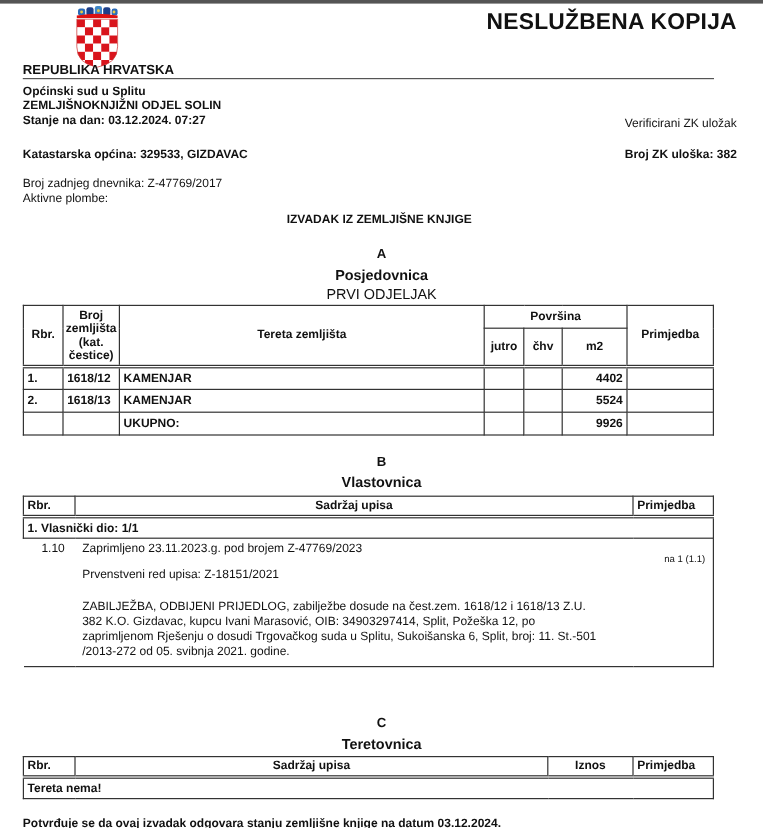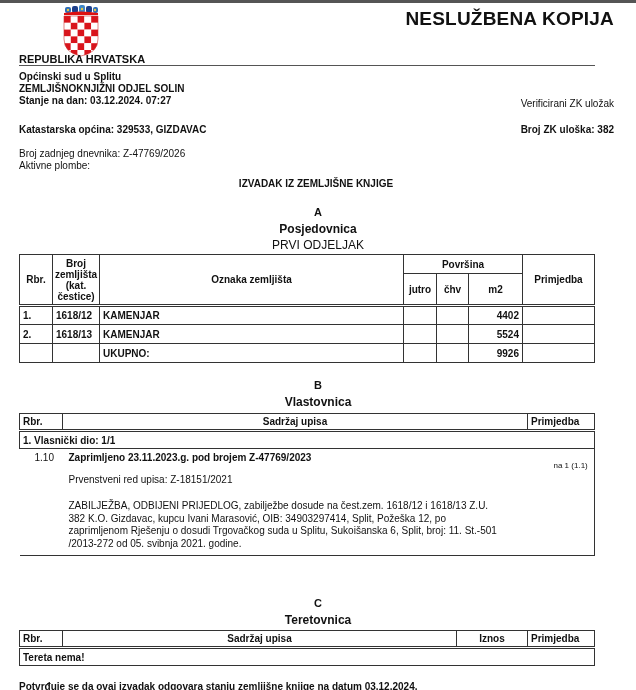--- a/index.html
+++ b/index.html
@@ -85,35 +85,35 @@
 <div id="hr" class="abs"></div>
 
 <div class="abs b t10" style="left:19px; top:68px;">Općinski sud u Splitu</div>
 <div class="abs b t10" style="left:19px; top:80px;">ZEMLJIŠNOKNJIŽNI ODJEL SOLIN</div>
 <div class="abs b t10" style="left:19px; top:92px;">Stanje na dan: 03.12.2024. 07:27</div>
 <div class="abs t10" style="right:22px; top:95px;">Verificirani ZK uložak</div>
 
 <div class="abs b t10" style="left:19px; top:121px;">Katastarska općina: 329533, GIZDAVAC</div>
 <div class="abs b t10" style="right:22px; top:121px;text-align:right;">Broj ZK uloška: 382</div>
 
-<div class="abs t10" style="left:19px; top:145px;">Broj zadnjeg dnevnika: Z-47769/2026</div>
+<div class="abs t10" style="left:19px; top:145px;">Broj zadnjeg dnevnika: Z-47769/2017</div>
 <div class="abs t10" style="left:19px; top:157px;">Aktivne plombe:</div>
 
 <div class="abs b t10 center" style="left:0; width:632px; top:175px;">IZVADAK IZ ZEMLJIŠNE KNJIGE</div>
 
 <div class="abs b center" style="left:0; width:636px; top:203px; font-size:11px;">A</div>
 <div class="abs b center" style="left:0; width:636px; top:219px; font-size:12px;">Posjedovnica</div>
 <div class="abs center" style="left:0; width:636px; top:235px; font-size:12px;">PRVI ODJELJAK</div>
 
 <table style="left:19px; top:251px; width:576px;">
   <tbody>
       <tr style="height:19px;">
     <th rowspan="2" class="dbl-bottom" style="width:26px;">Rbr.</th>
     <th rowspan="2" class="dbl-bottom center" style="width:44px; line-height:11px; padding:1px 1px;">Broj zemljišta (kat. čestice)</th>
-    <th rowspan="2" class="dbl-bottom">Oznaka zemljišta</th>
+    <th rowspan="2" class="dbl-bottom">Tereta zemljišta</th>
     <th colspan="3">Površina</th>
     <th rowspan="2" class="dbl-bottom" style="width:65px;">Primjedba</th>
   </tr>
   <tr style="height:32px;">
     <th class="dbl-bottom" style="width:26px;">jutro</th>
     <th class="dbl-bottom" style="width:25px;">čhv</th>
     <th class="dbl-bottom" style="width:47px;">m2</th>
   </tr>
   <tr style="height:19px;" class="b">
     <td>1.</td>
@@ -155,21 +155,21 @@
     <th class="dbl-bottom">Sadržaj upisa</th>
     <th class="dbl-bottom" style="width:60px; text-align:left;">Primjedba</th>
   </tr>
   <tr style="height:18px;">
     <td colspan="3" class="b">1. Vlasnički dio: 1/1</td>
   </tr>
   <tr style="height:107px;">
     <td colspan="3" style="vertical-align:top; padding:3px 3px; position:relative; border-left:none;">
       <div style="position:relative; height:100px;">
         <span class="abs t10" style="left:12px; top:0;">1.10</span>
-        <span class="abs t10" style="left:46px; top:0;font-weight:bold;">Zaprimljeno 23.11.2023.g. pod brojem Z-47769/2023</span>
+        <span class="abs t10" style="left:46px; top:0;">Zaprimljeno 23.11.2023.g. pod brojem Z-47769/2023</span>
         <span class="abs" style="left:511px; top:9px; font-size:8px;padding-left:20px;">na 1 (1.1)</span>
         <span class="abs t10" style="left:46px; top:22px;">Prvenstveni red upisa: Z-18151/2021</span>
         <div class="abs t10" style="left:46px; top:48px; line-height:12.5px;">
           <div>ZABILJEŽBA, ODBIJENI PRIJEDLOG, zabilježbe dosude na čest.zem. 1618/12 i 1618/13 Z.U.</div>
           <div>382 K.O. Gizdavac, kupcu Ivani Marasović, OIB: 34903297414, Split, Požeška 12, po</div>
           <div>zaprimljenom Rješenju o dosudi Trgovačkog suda u Splitu, Sukoišanska 6, Split, broj: 11. St.-501</div>
           <div>/2013-272 od 05. svibnja 2021. godine.</div>
         </div>
       </div>
     </td>

